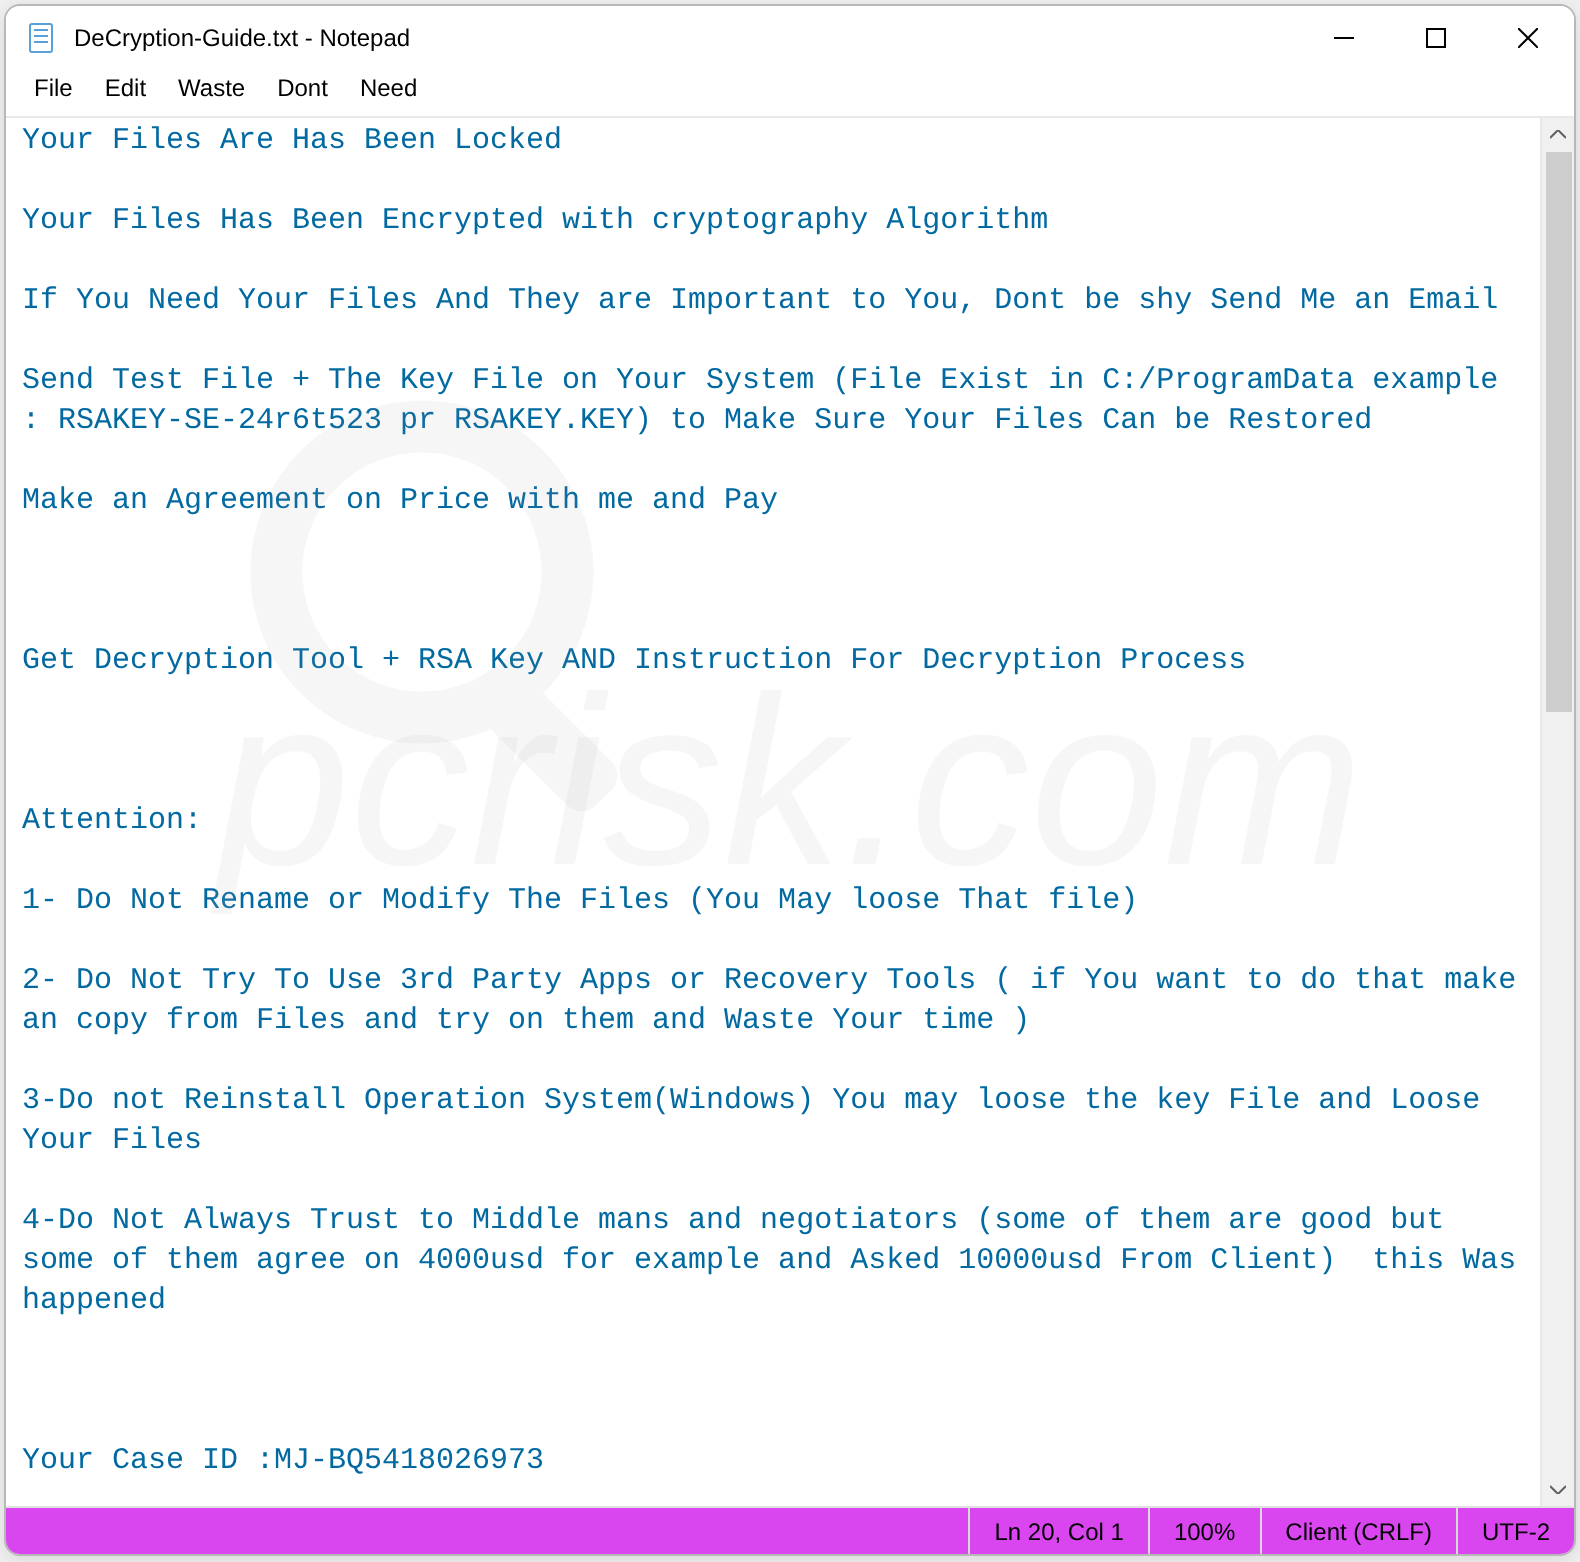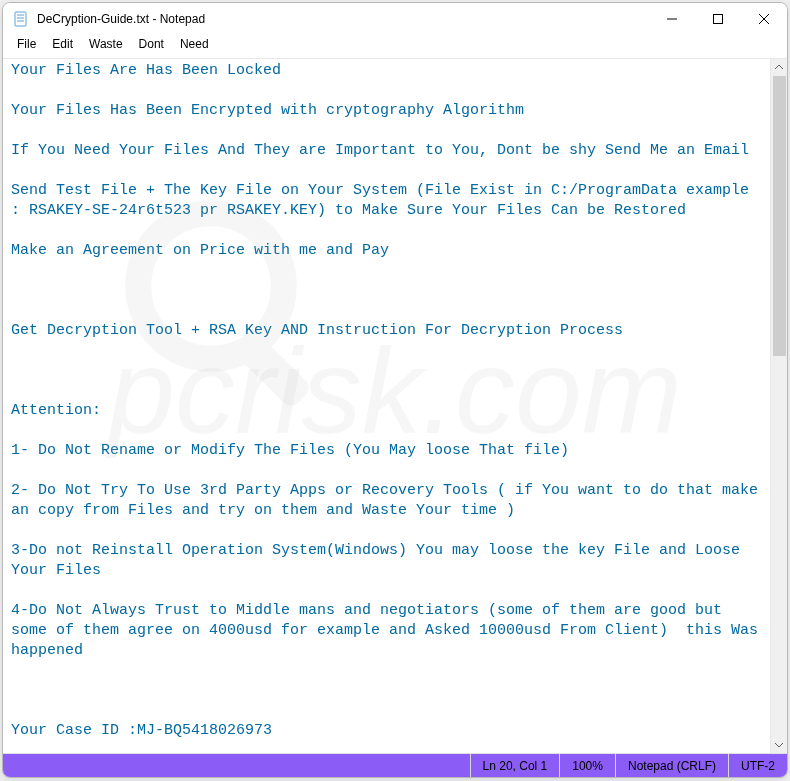--- a/index.html
+++ b/index.html
@@ -127,21 +127,21 @@
   .sb-thumb {
     position: absolute;
     top: 0; left: 2px;
     width: 13px;
     height: 280px;
     background: #cdcdcd;
     border-radius: 0;
   }
   .statusbar {
     height: 24px;
-    background: #8b5cf6;
+    background: #d946ef;
     border-top: 1px solid #e0e0e0;
     display: flex;
     align-items: center;
     font-size: 12px;
     color: #000;
     flex-shrink: 0;
   }
   .status-spacer { flex: 1; }
   .status-cell {
     padding: 0 12px;
@@ -246,17 +246,17 @@
             <polyline points="0,1 4,5 8,1" fill="none" stroke="#606060" stroke-width="1"></polyline>
           </svg>
       </div>
     </div>
   </div>
 
   <div class="statusbar">
     <div class="status-spacer"></div>
     <div class="status-cell">Ln 20, Col 1</div>
     <div class="status-cell">100%</div>
-    <div class="status-cell">Notepad (CRLF)</div>
+    <div class="status-cell">Client (CRLF)</div>
     <div class="status-cell">UTF-2</div>
   </div>
 
 </div>
 
 </body></html>

